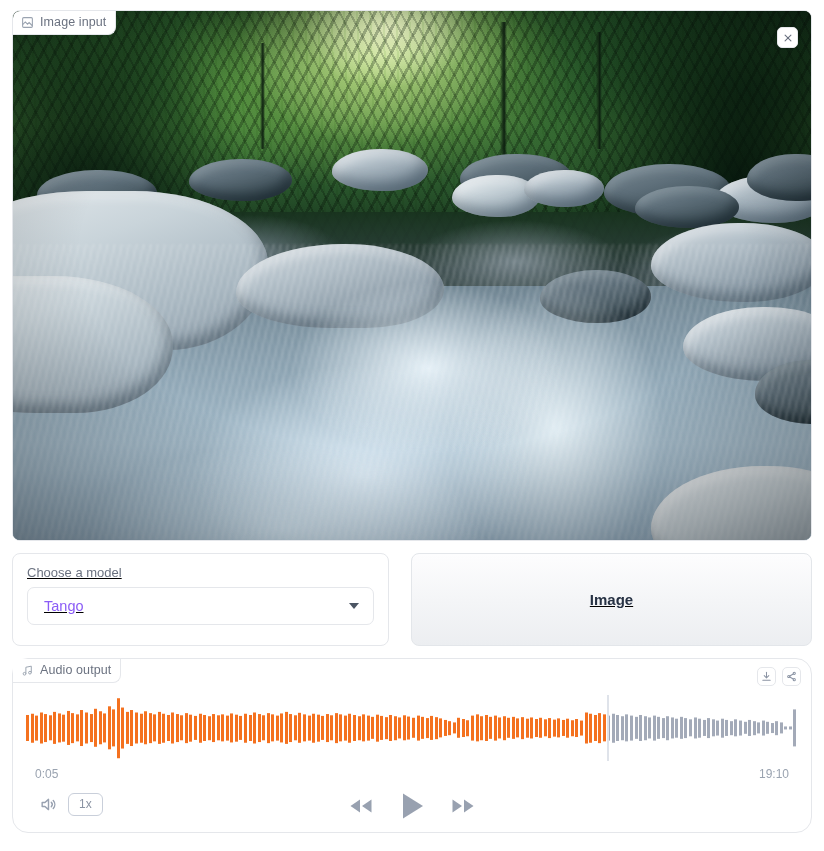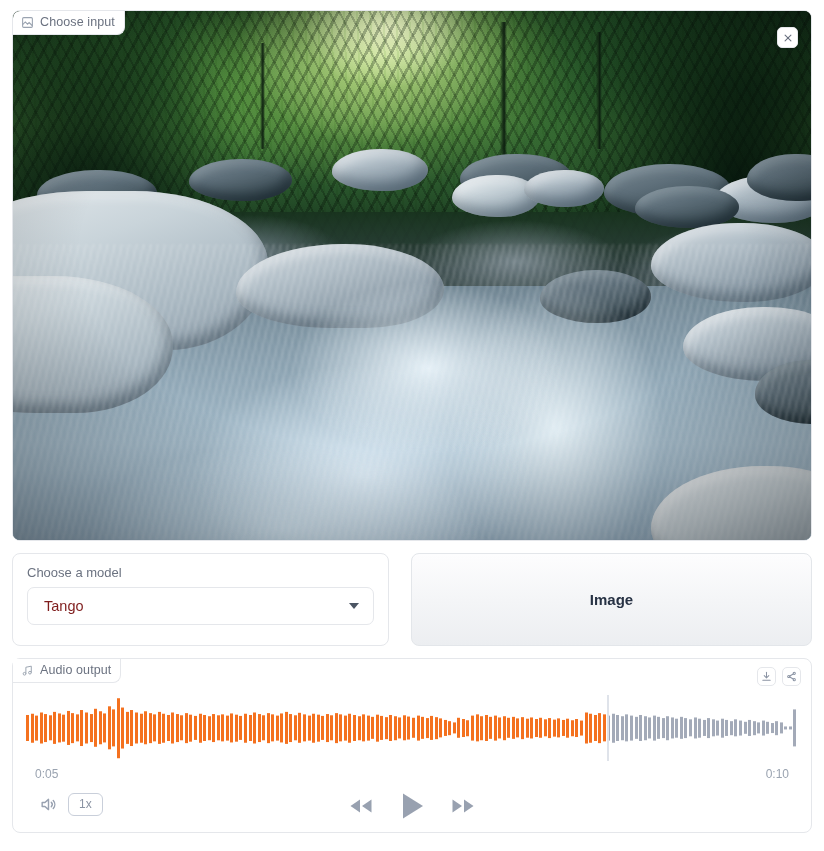--- a/index.html
+++ b/index.html
@@ -170,20 +170,21 @@
     box-shadow: 0 1px 2px rgba(0,0,0,.07);
     cursor: pointer;
   }
 
   
   #mid-row {
     display: flex;
     gap: 22px;
     margin-top: 12px;
     align-items: stretch;
+    text-decoration: underline;
   }
 
   #model-block {
     width: 377px;
     height: 93px;
     padding: 12px 14px;
     background: #ffffff;
     border: 1px solid #e5e7eb;
     border-radius: 8px;
   }
@@ -201,21 +202,21 @@
     border: 1px solid #e5e7eb;
     border-radius: 7px;
     background: #ffffff;
     display: flex;
     align-items: center;
     padding: 0 12px 0 16px;
     cursor: pointer;
   }
   .dropdown-value {
     font-size: 14.5px;
-    color: #7f1d1d;
+    color: #8b5cf6;
     flex: 1;
   }
   .caret {
     width: 0; height: 0;
     border-left: 5px solid transparent;
     border-right: 5px solid transparent;
     border-top: 6px solid #4b5563;
     margin-right: 2px;
   }
 
@@ -232,21 +233,21 @@
     cursor: pointer;
   }
 
   
   #audio-block {
     margin-top: 12px;
     height: 175px;
     position: relative;
     background: #ffffff;
     border: 1px solid #e5e7eb;
-    border-radius: 8px;
+    border-radius: 16px;
   }
 
   .audio-actions {
     position: absolute;
     top: 8px; right: 10px;
     display: flex; gap: 6px;
     z-index: 5;
   }
   .icon-btn {
     width: 19px; height: 19px;
@@ -370,21 +371,21 @@
       </div>
     </div>
 
     <div class="block-label">
       <span>
         <svg width="13" height="13" viewBox="0 0 24 24" fill="none" stroke="#9aa3b0" stroke-width="2">
           <rect x="3" y="3" width="18" height="18" rx="2"></rect>
           <path d="M3 16l5-5 4 4 3-3 6 6"></path>
         </svg>
       </span>
-      <span>Choose input</span>
+      <span>Image input</span>
     </div>
 
     <div id="image-close">
       <svg width="10" height="10" viewBox="0 0 24 24" fill="none" stroke="#6b7280" stroke-width="2.6" stroke-linecap="round">
         <path d="M5 5l14 14M19 5L5 19"></path>
       </svg>
     </div>
   </div>
 
   <div id="mid-row">
@@ -604,21 +605,21 @@
           <div class="wbar" style="left: 97.6471%; height: 18%; background: rgb(163, 170, 184);"></div>
           <div class="wbar" style="left: 98.2353%; height: 5%; background: rgb(163, 170, 184);"></div>
           <div class="wbar" style="left: 98.8235%; height: 5%; background: rgb(163, 170, 184);"></div>
           <div class="wbar" style="left: 99.4118%; height: 60%; background: rgb(163, 170, 184);"></div>
           <div id="playhead" style="left: 75.2941%; background: rgb(223, 227, 234);"></div>
       </div>
     </div>
 
     <div class="time-row">
       <span>0:05</span>
-      <span>0:10</span>
+      <span>19:10</span>
     </div>
 
     <div class="controls">
       <div class="left-controls">
         <span class="ctl">
           <svg width="19" height="19" viewBox="0 0 24 24" fill="none" stroke="#98a1b0" stroke-width="1.8" stroke-linecap="round" stroke-linejoin="round">
             <path d="M4 9.5h3.5L12 5.5v13L7.5 14.5H4z"></path>
             <path d="M15.5 9.2a4 4 0 010 5.6"></path>
             <path d="M18 7a7.4 7.4 0 010 10"></path>
           </svg>

